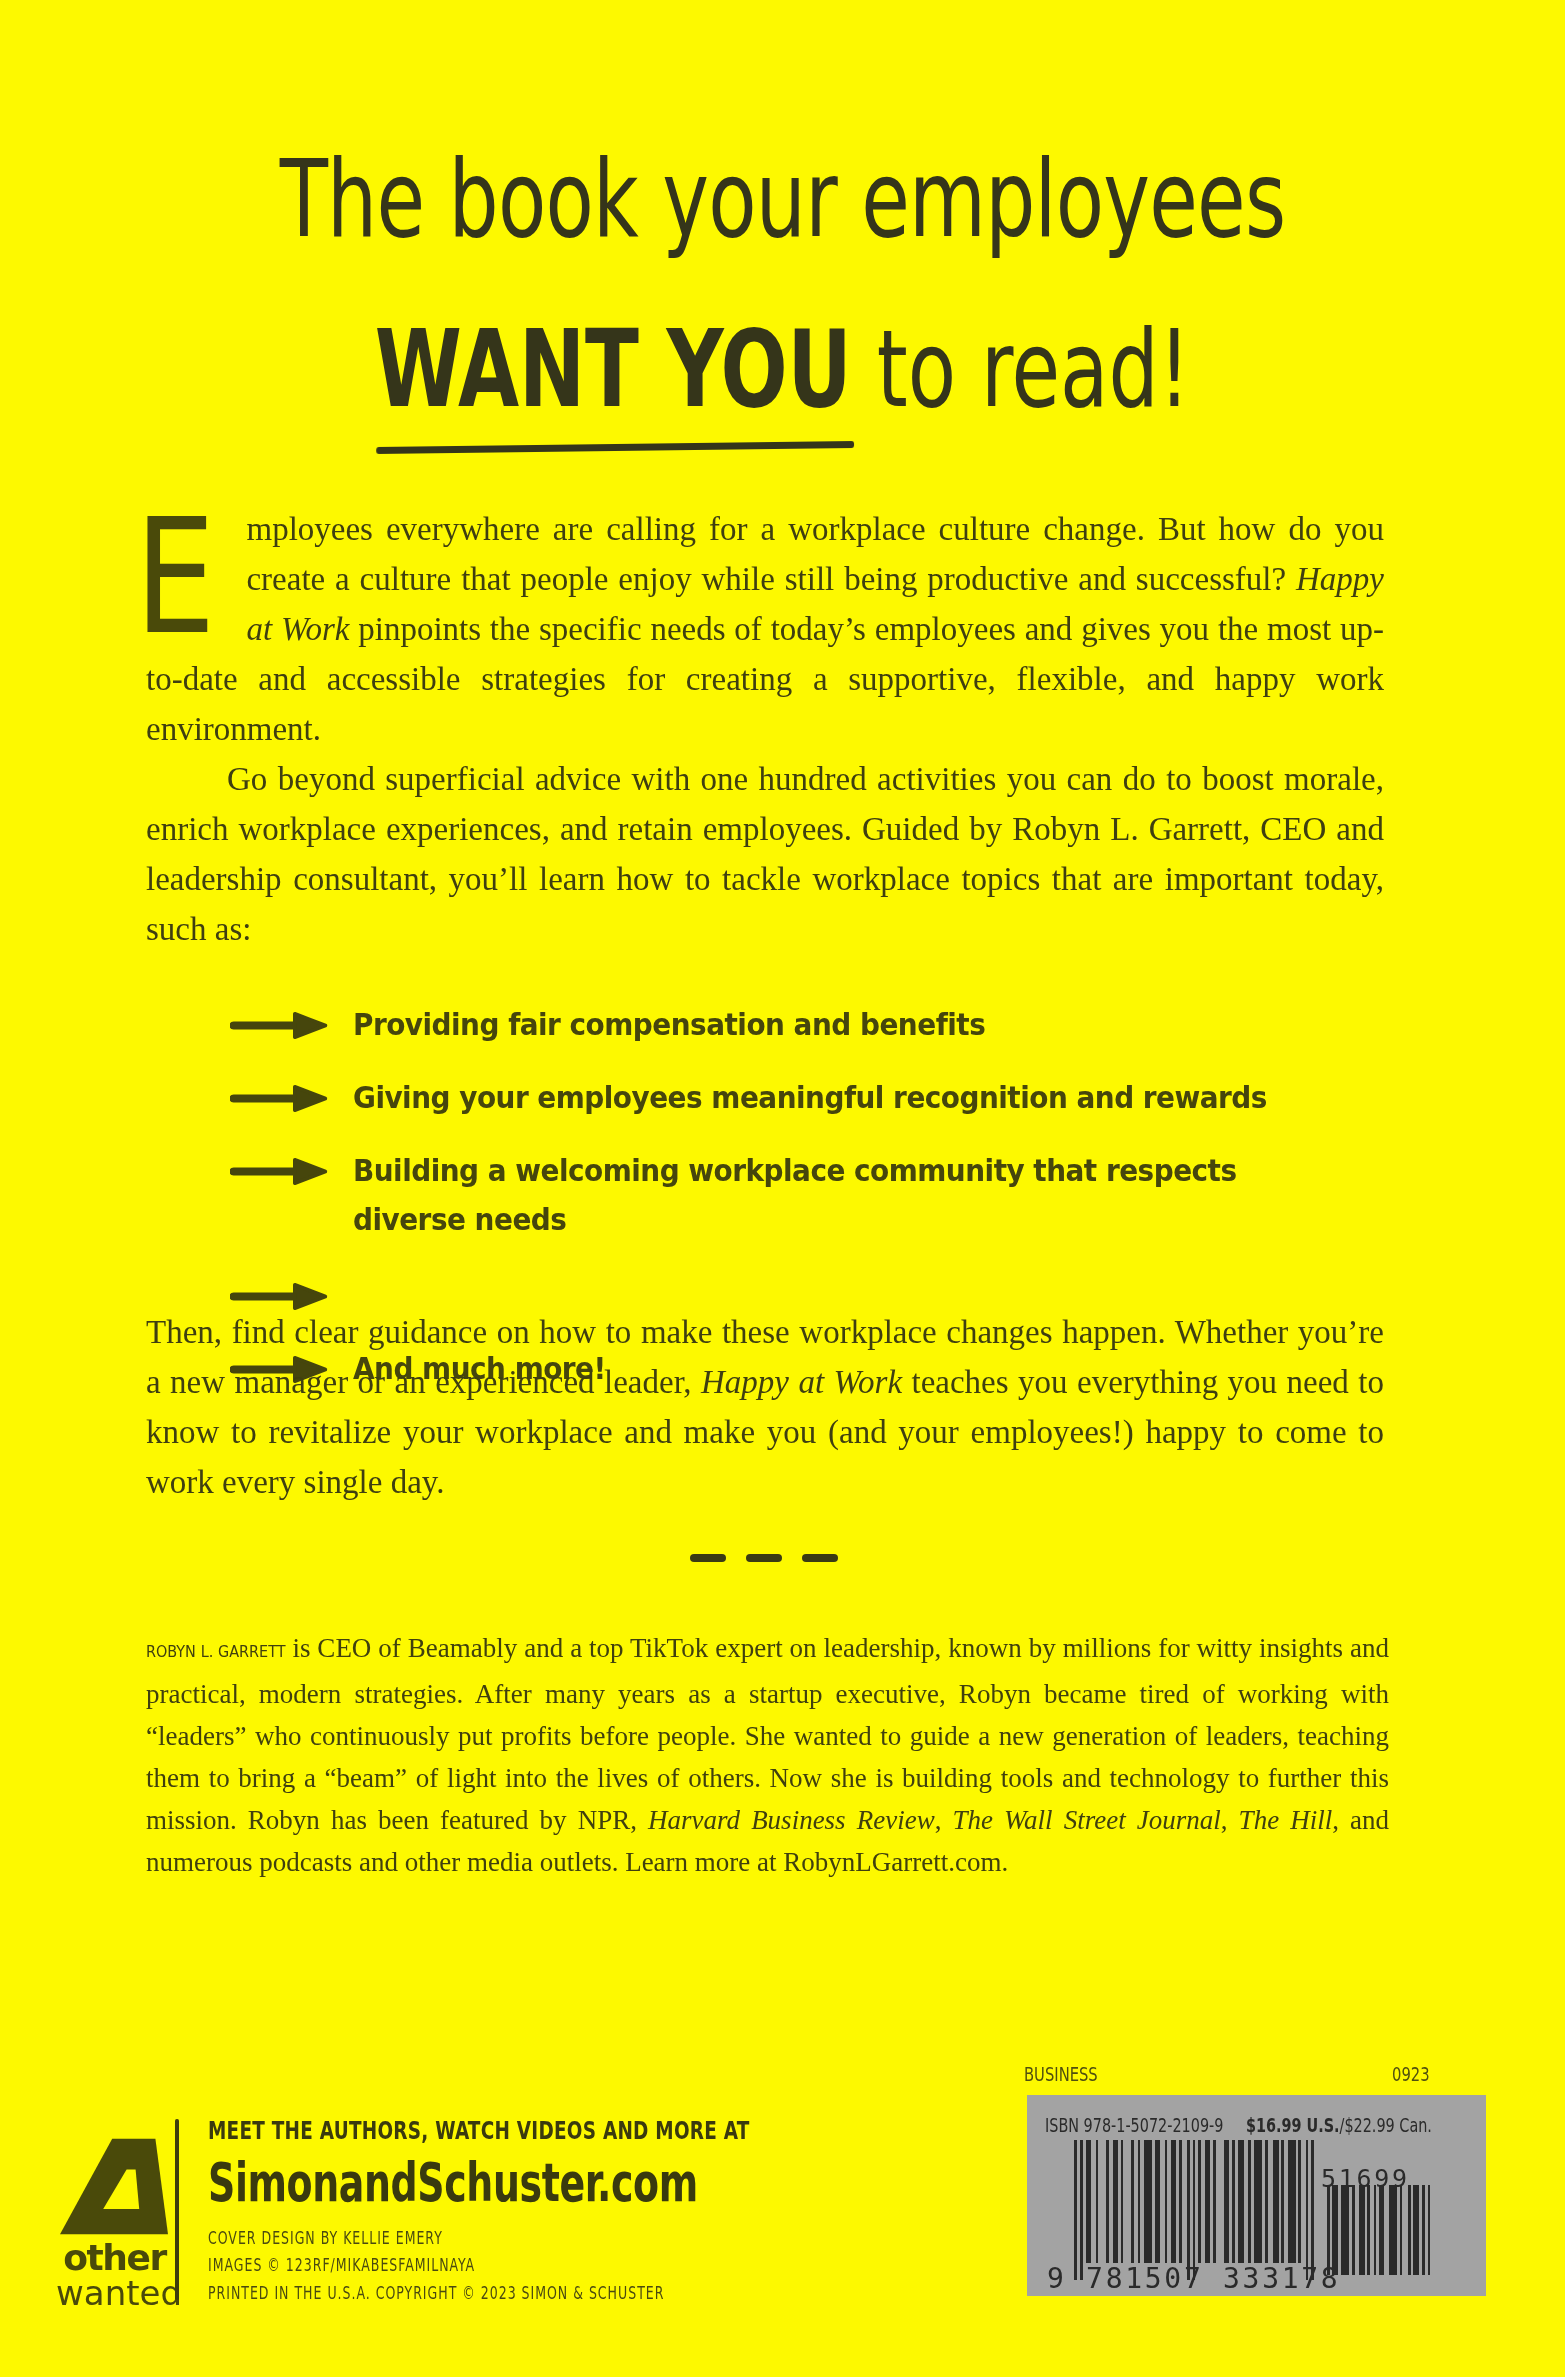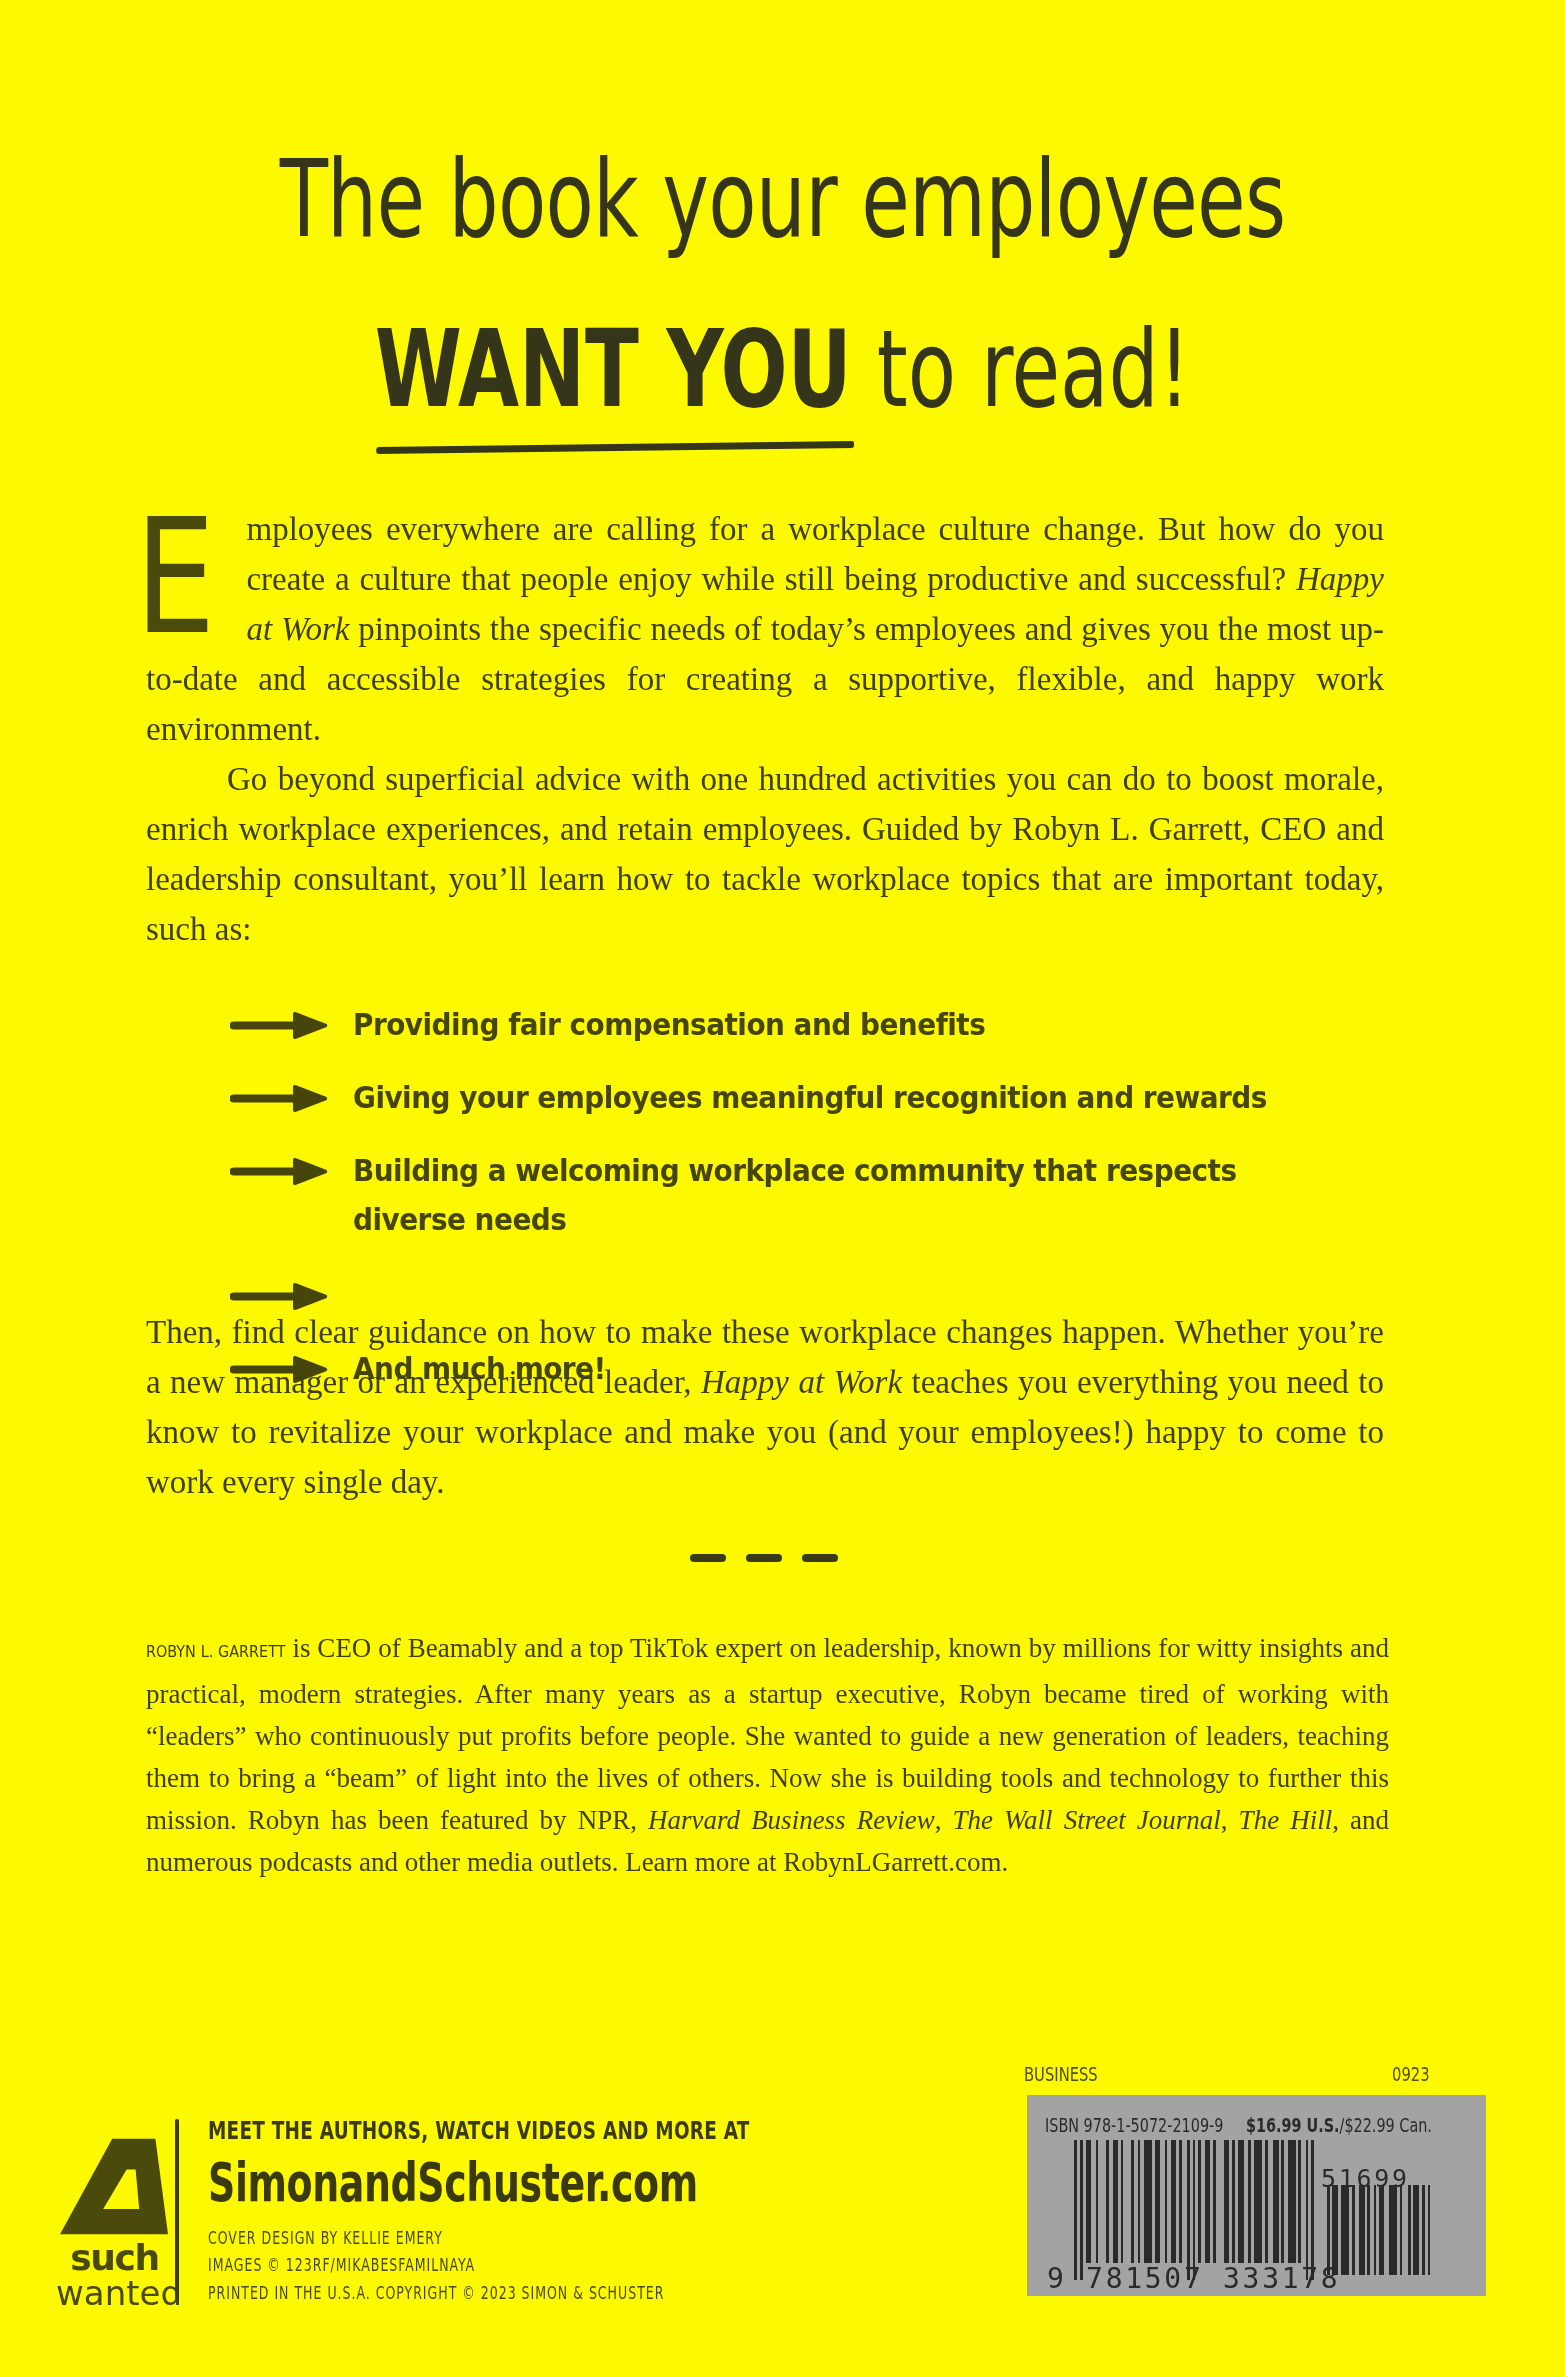--- a/index.html
+++ b/index.html
@@ -146,21 +146,21 @@
 <div class="abs bio">
   <span class="name">ROBYN L. GARRETT</span><span> is CEO of Beamably and a top TikTok expert on leadership, known by millions for witty insights and practical, modern strategies. After many years as a startup executive, Robyn became tired of working with “leaders” who continuously put profits before people. She wanted to guide a new generation of leaders, teaching them to bring a “beam” of light into the lives of others. Now she is building tools and technology to further this mission. Robyn has been featured by NPR, </span><em>Harvard Business Review</em><span>, </span><em>The Wall Street Journal</em><span>, </span><em>The Hill</em><span>, and numerous podcasts and other media outlets. Learn more at RobynLGarrett.com.</span>
 </div>
 
 <div class="abs logo">
   <svg width="108" height="99" viewBox="0 0 120 110">
     <path d="M58 2 H106 L120 108 H0 Z" fill="#4a4a0a"></path>
     <path d="M74 36 L84 36 L88 80 L48 80 Z" fill="#fdf900"></path>
     <path d="M40 92 L0 108 L34 108 Z" fill="#fdf900" opacity="0"></path>
   </svg>
-  <div class="adams">such</div>
+  <div class="adams">other</div>
   <div class="media">wanted</div>
 </div>
 <div class="abs vline"></div>
 
 <div class="abs meet cond">MEET THE AUTHORS, WATCH VIDEOS AND MORE AT</div>
 <div class="abs site cond">SimonandSchuster.com</div>
 <div class="abs credit cond" style="top:2228px;">COVER DESIGN BY KELLIE EMERY</div>
 <div class="abs credit cond" style="top:2255px;">IMAGES © 123RF/MIKABESFAMILNAYA</div>
 <div class="abs credit cond" style="top:2283px;">PRINTED IN THE U.S.A. COPYRIGHT © 2023 SIMON &amp; SCHUSTER</div>
 

